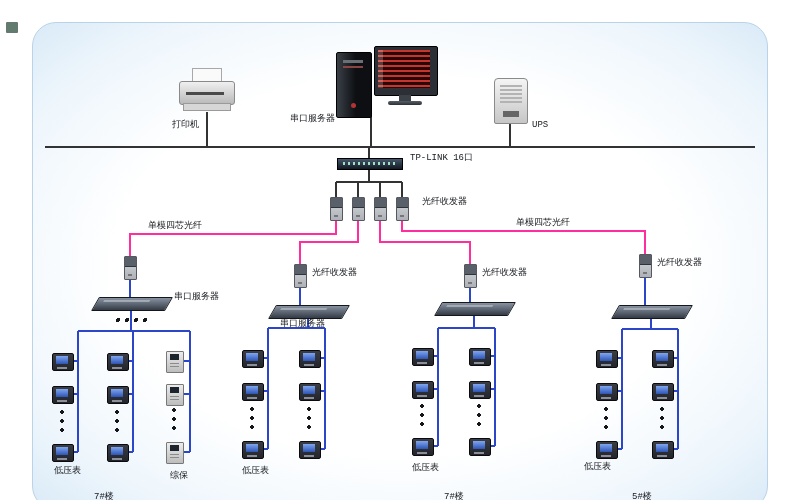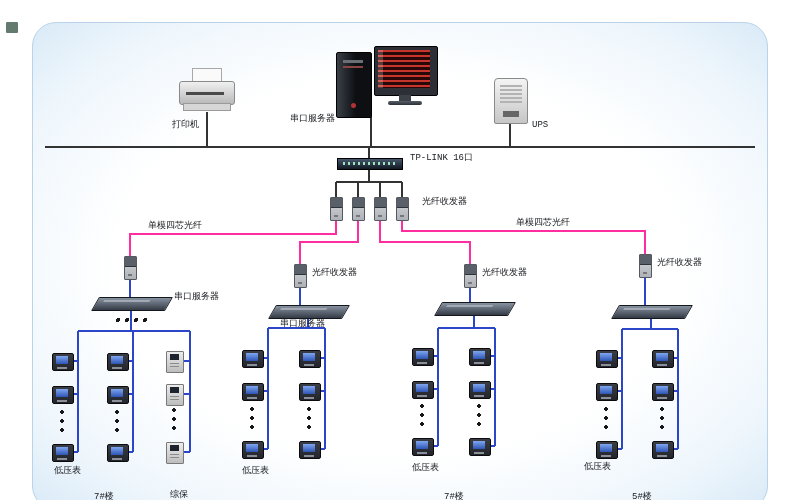--- a/index.html
+++ b/index.html
@@ -198,21 +198,21 @@
   <div class="lbl" style="left:172px;top:104px">打印机</div>
   <div class="lbl" style="left:290px;top:98px">串口服务器</div>
   <div class="lbl" style="left:532px;top:104px">UPS</div>
   <div class="lbl" style="left:410px;top:137px">TP-LINK 16口</div>
   <div class="lbl" style="left:422px;top:181px">光纤收发器</div>
   <div class="lbl" style="left:148px;top:205px">单模四芯光纤</div>
   <div class="lbl" style="left:516px;top:202px">单模四芯光纤</div>
 
   <div class="lbl" style="left:174px;top:276px">串口服务器</div>
   <div class="lbl" style="left:54px;top:450px">低压表</div>
-  <div class="lbl" style="left:170px;top:474px">综保</div>
+  <div class="lbl" style="left:170px;top:455px">综保</div>
   <div class="lbl" style="left:94px;top:476px">7#楼</div>
 
   <div class="lbl" style="left:312px;top:252px">光纤收发器</div>
   <div class="lbl" style="left:280px;top:303px">串口服务器</div>
   <div class="lbl" style="left:242px;top:450px">低压表</div>
   <div class="lbl" style="left:274px;top:504px">1#楼</div>
 
   <div class="lbl" style="left:482px;top:252px">光纤收发器</div>
   <div class="lbl" style="left:412px;top:447px">低压表</div>
   <div class="lbl" style="left:444px;top:476px">7#楼</div>

